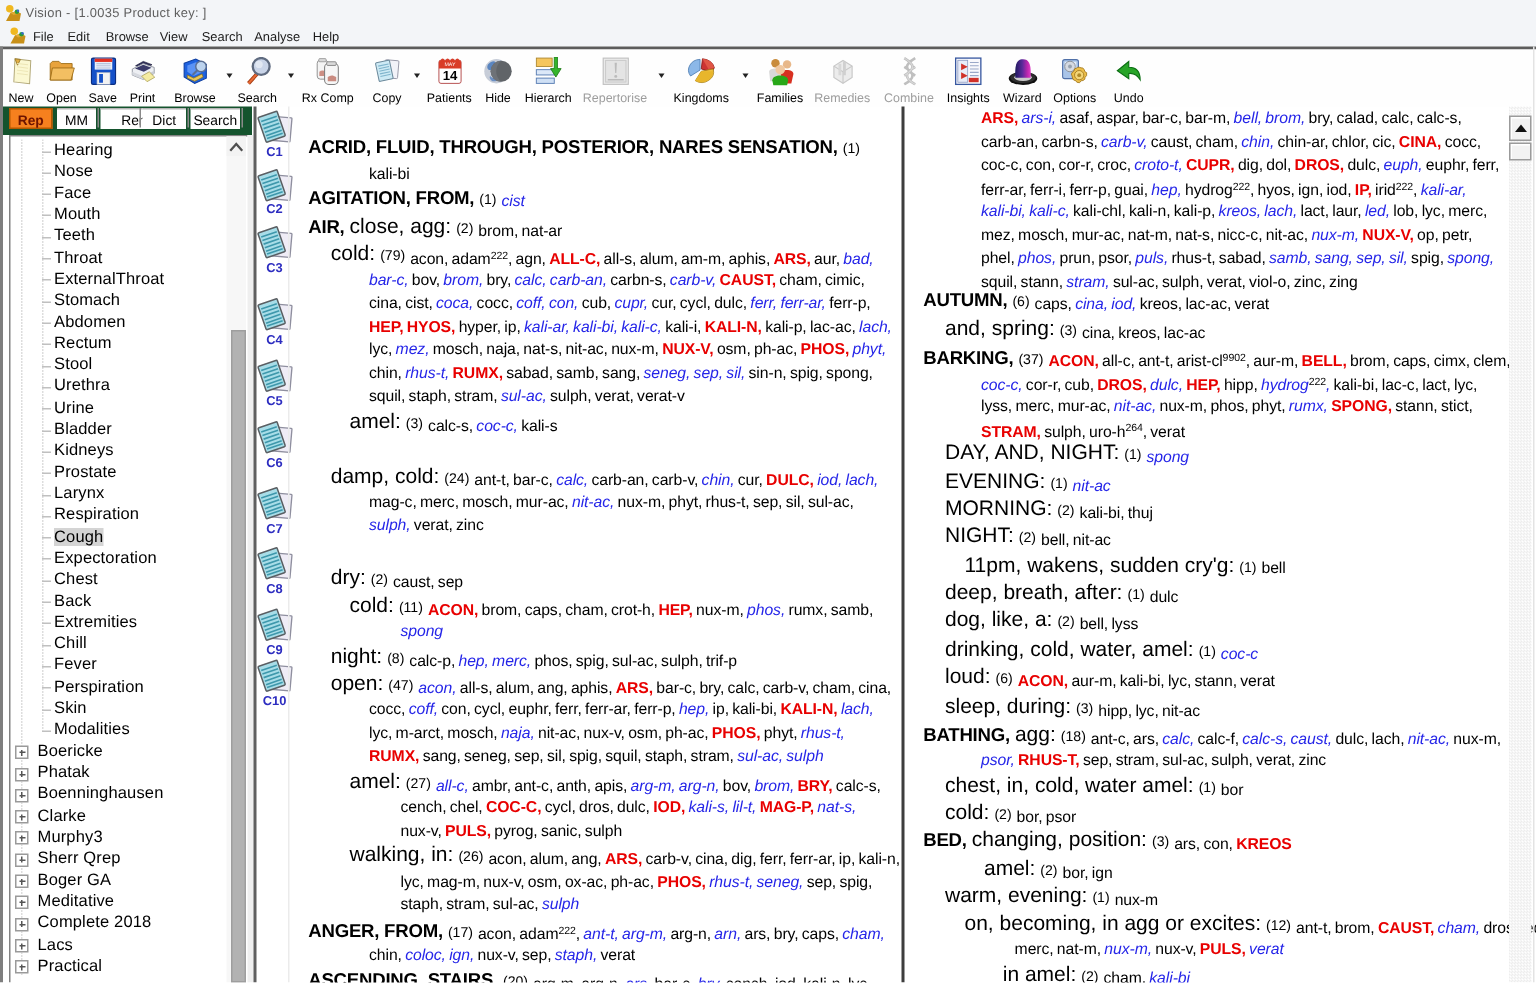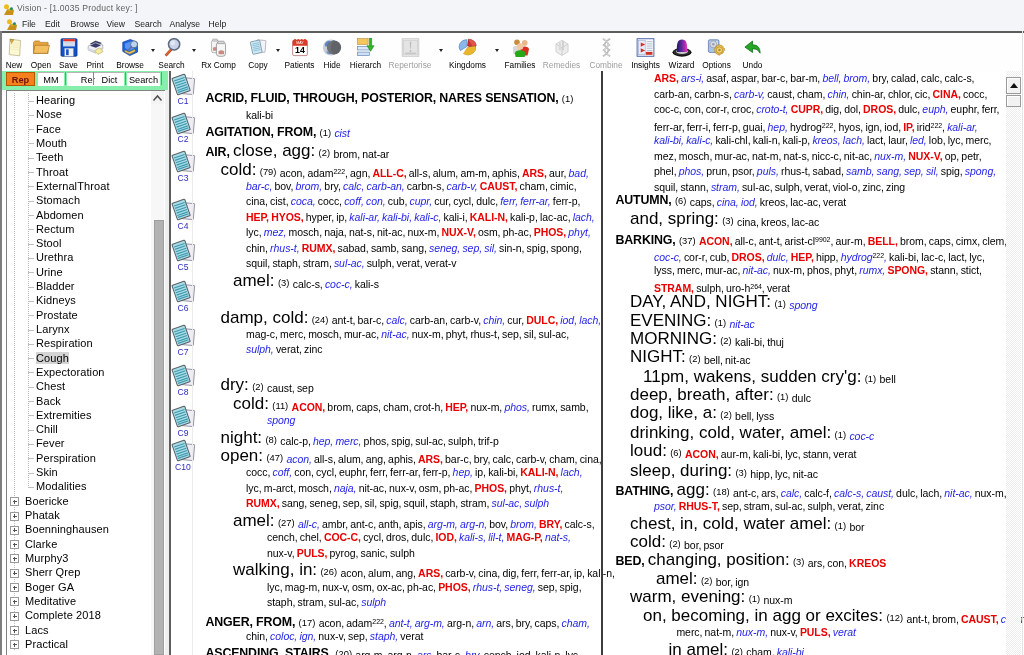--- a/index.html
+++ b/index.html
@@ -7,42 +7,42 @@
 #titletext{position:absolute;left:17px;top:2.5px;font-size:8.6px;color:#5f5f5f;letter-spacing:0.2px}
 #menubar{position:absolute;left:0;top:16px;width:1024px;height:15px;background:#f3f5f8}
 .mi{position:absolute;top:3px;font-size:8.6px;color:#1c1c1c}
 #mline{position:absolute;left:0;top:31px;width:1024px;height:2px;background:#5c5c5c}
 #toolbar{position:absolute;left:0;top:33px;width:1024px;height:38px;background:#fefefe}
 .tl,.tg{position:absolute;font-size:8.3px;color:#000;transform:translateX(-50%);white-space:nowrap}
 .tg{color:#9d9d9d}
 .tbi svg{width:100%;height:100%}
 .da{position:absolute;width:0;height:0;border-left:2.8px solid transparent;border-right:2.8px solid transparent;border-top:3.4px solid #222}
 #lborder{position:absolute;left:0;top:31px;width:2px;height:624px;background:#7e7e7e}
-#tabrow{position:absolute;left:2px;top:71px;width:166px;height:19px;background:#86efac}
+#tabrow{position:absolute;left:2px;top:71px;width:166px;height:19px;background:#14532d}
 .tab{position:absolute;top:0.5px;height:14.5px;background:#fff;border-top:1px solid #b5b5b5;font-size:9.2px;text-align:center;line-height:14px;color:#000}
 .tab.on{background:#f6801e;border:1px solid #b35800;color:#6e1400;font-weight:bold}
 .ts{position:absolute;top:1px;width:1px;height:13px;background:#8a8a8a}
 #treebox{position:absolute;left:6px;top:90px;width:159px;height:565px;background:#fff;border-left:1px solid #828282;border-top:1px solid #828282}
 .ti{position:absolute;font-size:11px;color:#000;white-space:nowrap;letter-spacing:0.1px}
 .hd{position:absolute;width:6px;height:1px;background:#c0c0c0}
 .pb{position:absolute;width:9px;height:9px;background:#fff;border:1px solid #9a9a9a}
 .pb b{position:absolute;left:1.5px;top:3px;width:4px;height:1px;background:#555}
 .pb i{position:absolute;left:3px;top:1.5px;width:1px;height:4px;background:#555}
 .dv{position:absolute;width:1px;background-image:linear-gradient(#bbb 50%,transparent 50%);background-size:1px 2px}
 #treesb{position:absolute;left:151px;top:91px;width:13px;height:564px;background:#f7f7f7}
 #treesb .up{position:absolute;left:0;top:0;width:13px;height:13px;background:#f3f3f3}
 #treesb .up svg{position:absolute;left:1px;top:2px}
 #treesb .th{position:absolute;left:2.5px;top:129px;width:10px;height:435px;background:#b2b2b2;border:1px solid #9e9e9e}
 #vsep{position:absolute;left:168.5px;top:71px;width:2px;height:584px;background:#5f5f5f}
 #cline{position:absolute;left:191.5px;top:71px;width:1px;height:584px;background:#ebebeb}
-.cl{position:absolute;left:171px;width:24px;text-align:center;font-size:8.6px;font-weight:normal;color:#2d2dc0}
+.cl{position:absolute;left:171px;width:24px;text-align:center;font-size:8.6px;font-weight:bold;color:#2d2dc0}
 #divider{position:absolute;left:601px;top:71px;width:2px;height:584px;background:#3d3d3d}
 .L{position:absolute;white-space:nowrap;height:15.5px;line-height:15.5px;font-size:12px;color:#000}
 .L .h{font-weight:bold;font-size:12.4px;letter-spacing:-0.15px}
-.L .t{font-size:17px}
+.L .t{font-size:14px}
 .L .n{font-size:9.4px}
 .L .m{font-size:10.5px;position:relative;top:1.9px;word-spacing:-0.7px;letter-spacing:-0.05px}
 .L .m .b{color:#2525e8;font-style:italic}
 .L .m .r{color:#e80000;font-weight:bold}
 .L sup{font-size:7px;vertical-align:3.5px;font-style:normal;color:#000}
 #rsb{position:absolute;left:1005.5px;top:71px;width:15.5px;height:584px;background-image:conic-gradient(#fff 25%,#ededed 25% 50%,#fff 50% 75%,#ededed 75%);background-size:2px 2px}
 #rsb .up{position:absolute;left:0;top:6px;width:15.5px;height:17px;background:#f2f2f2;border:1px solid #9b9b9b;box-shadow:inset 1px 1px 0 #fff}
 #rsb .up:after{content:"";position:absolute;left:3px;top:5px;border-left:4.5px solid transparent;border-right:4.5px solid transparent;border-bottom:5px solid #111}
 #rsb .th{position:absolute;left:0;top:23.5px;width:15.5px;height:12px;background:#f2f2f2;border:1px solid #9b9b9b;box-shadow:inset 1px 1px 0 #fff}
 #redge{position:absolute;left:1021.5px;top:31px;width:1px;height:624px;background:#e3e3e3}

